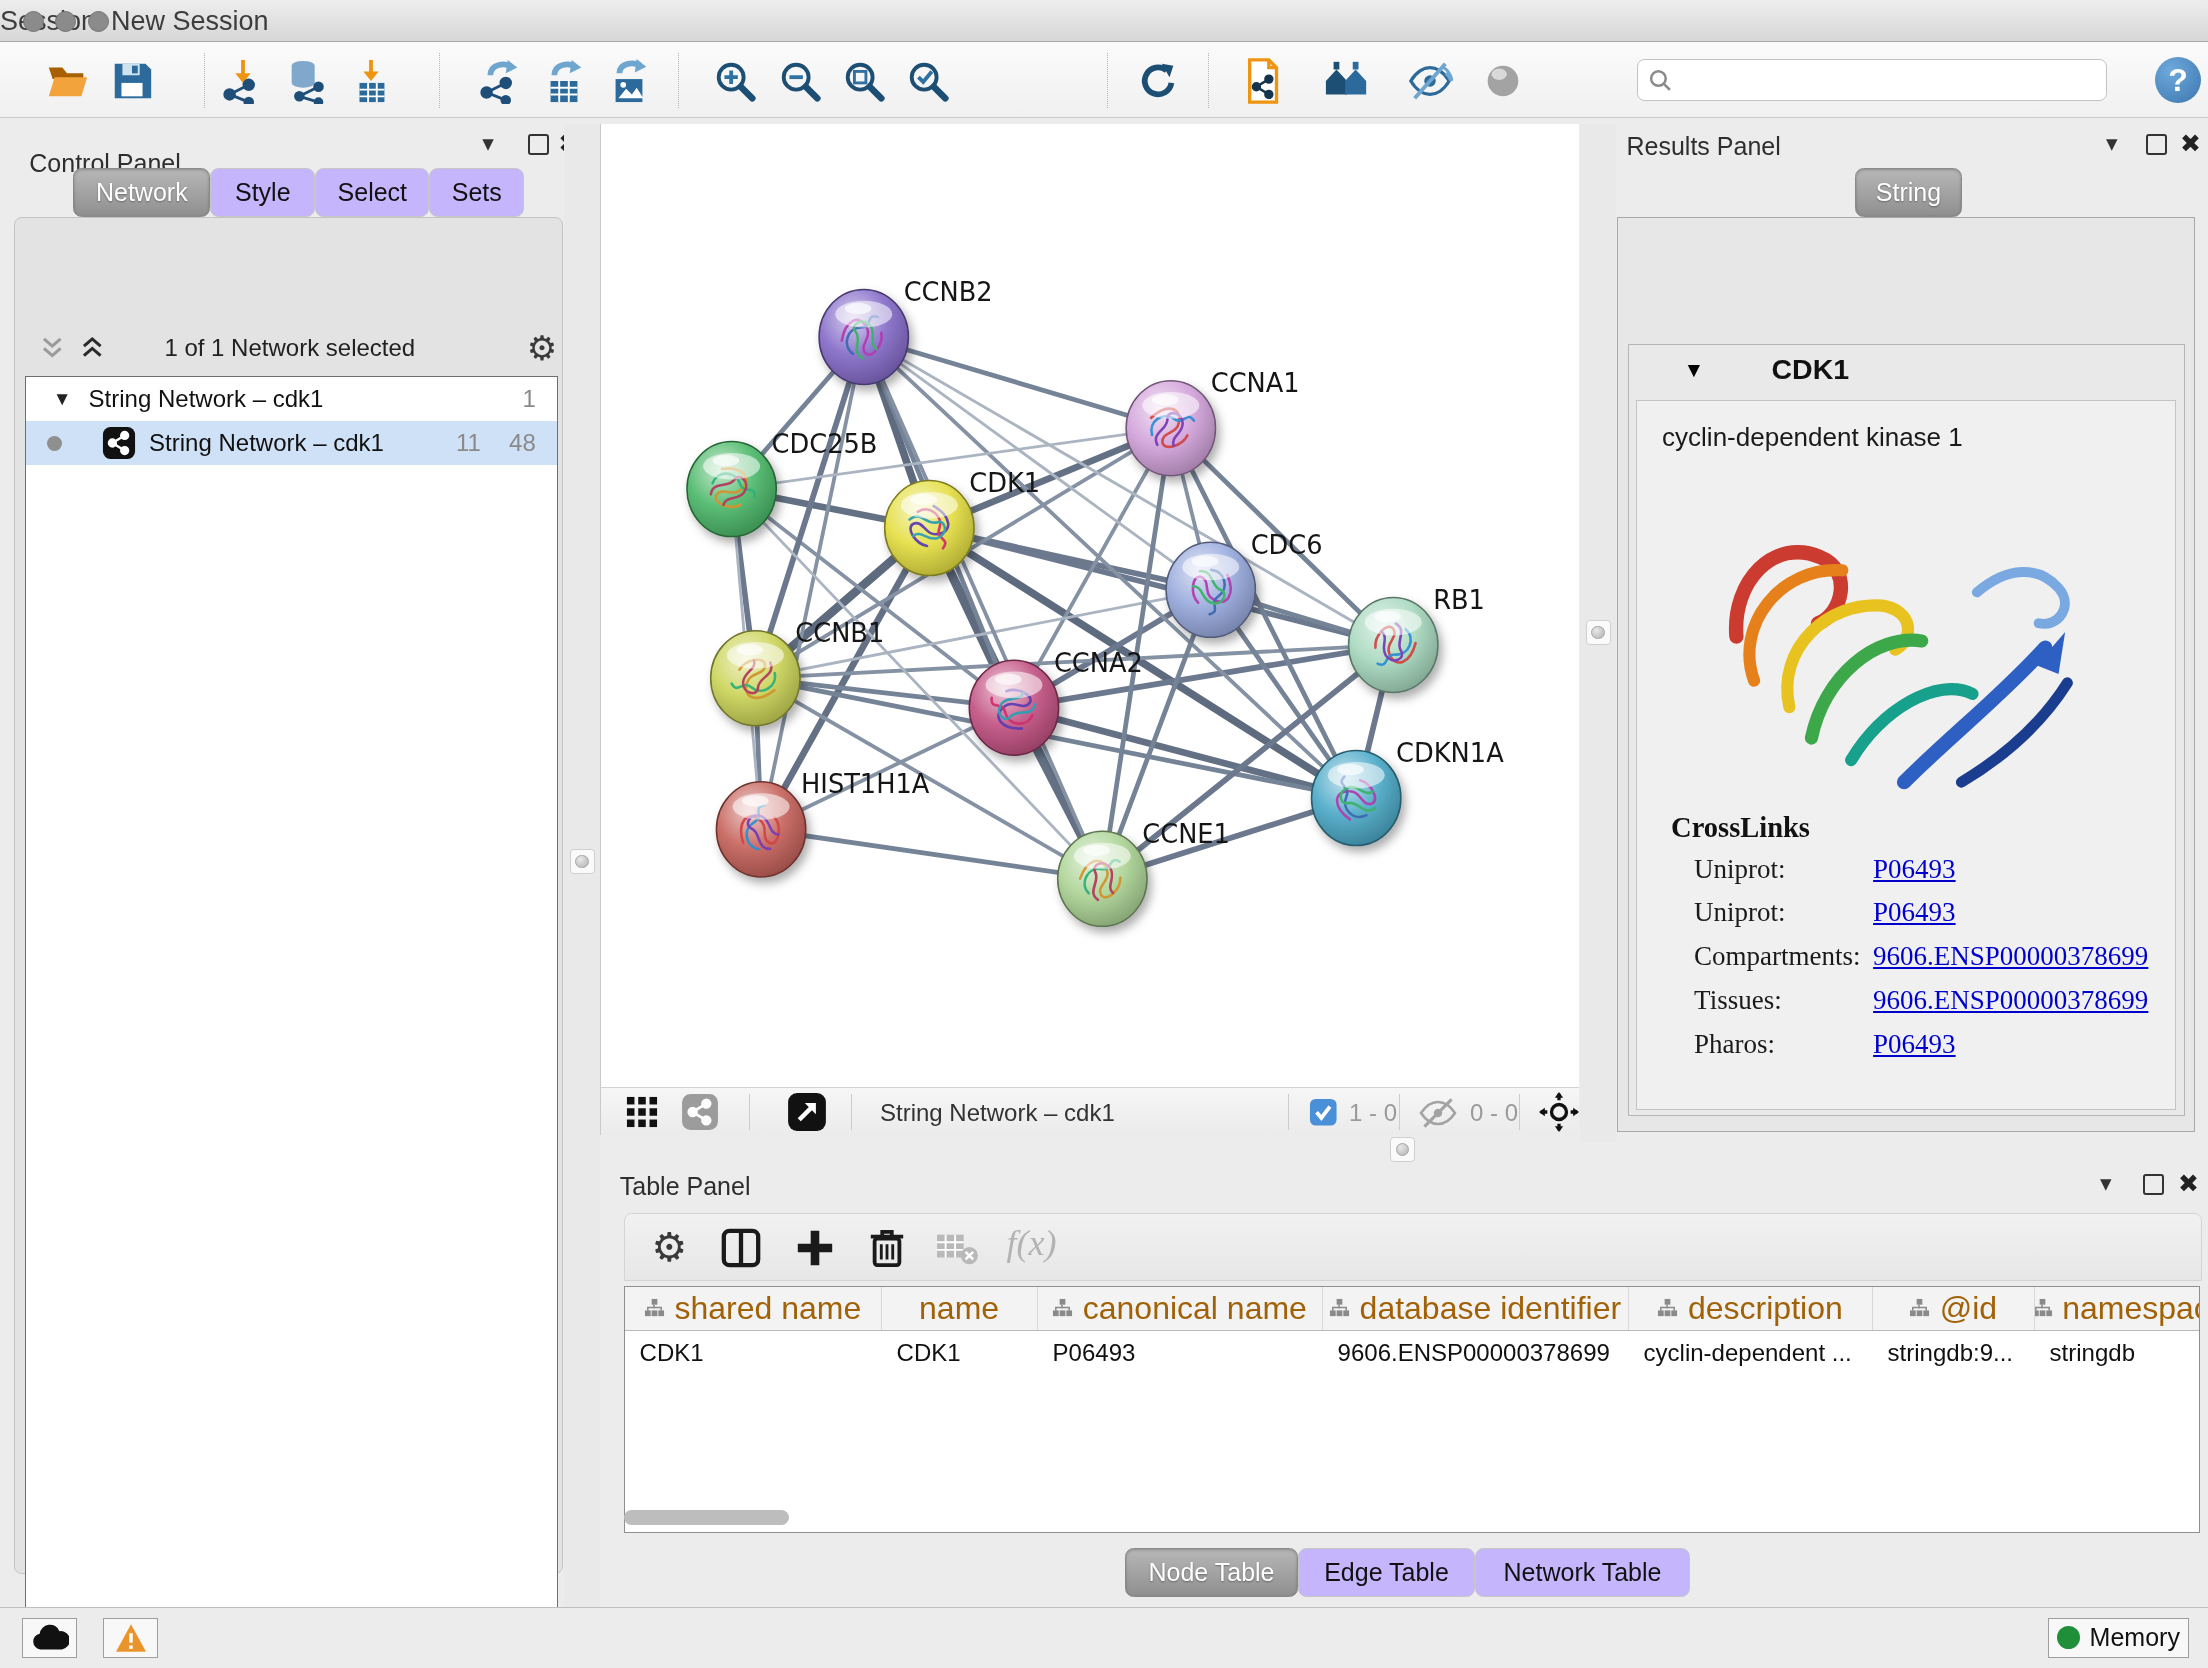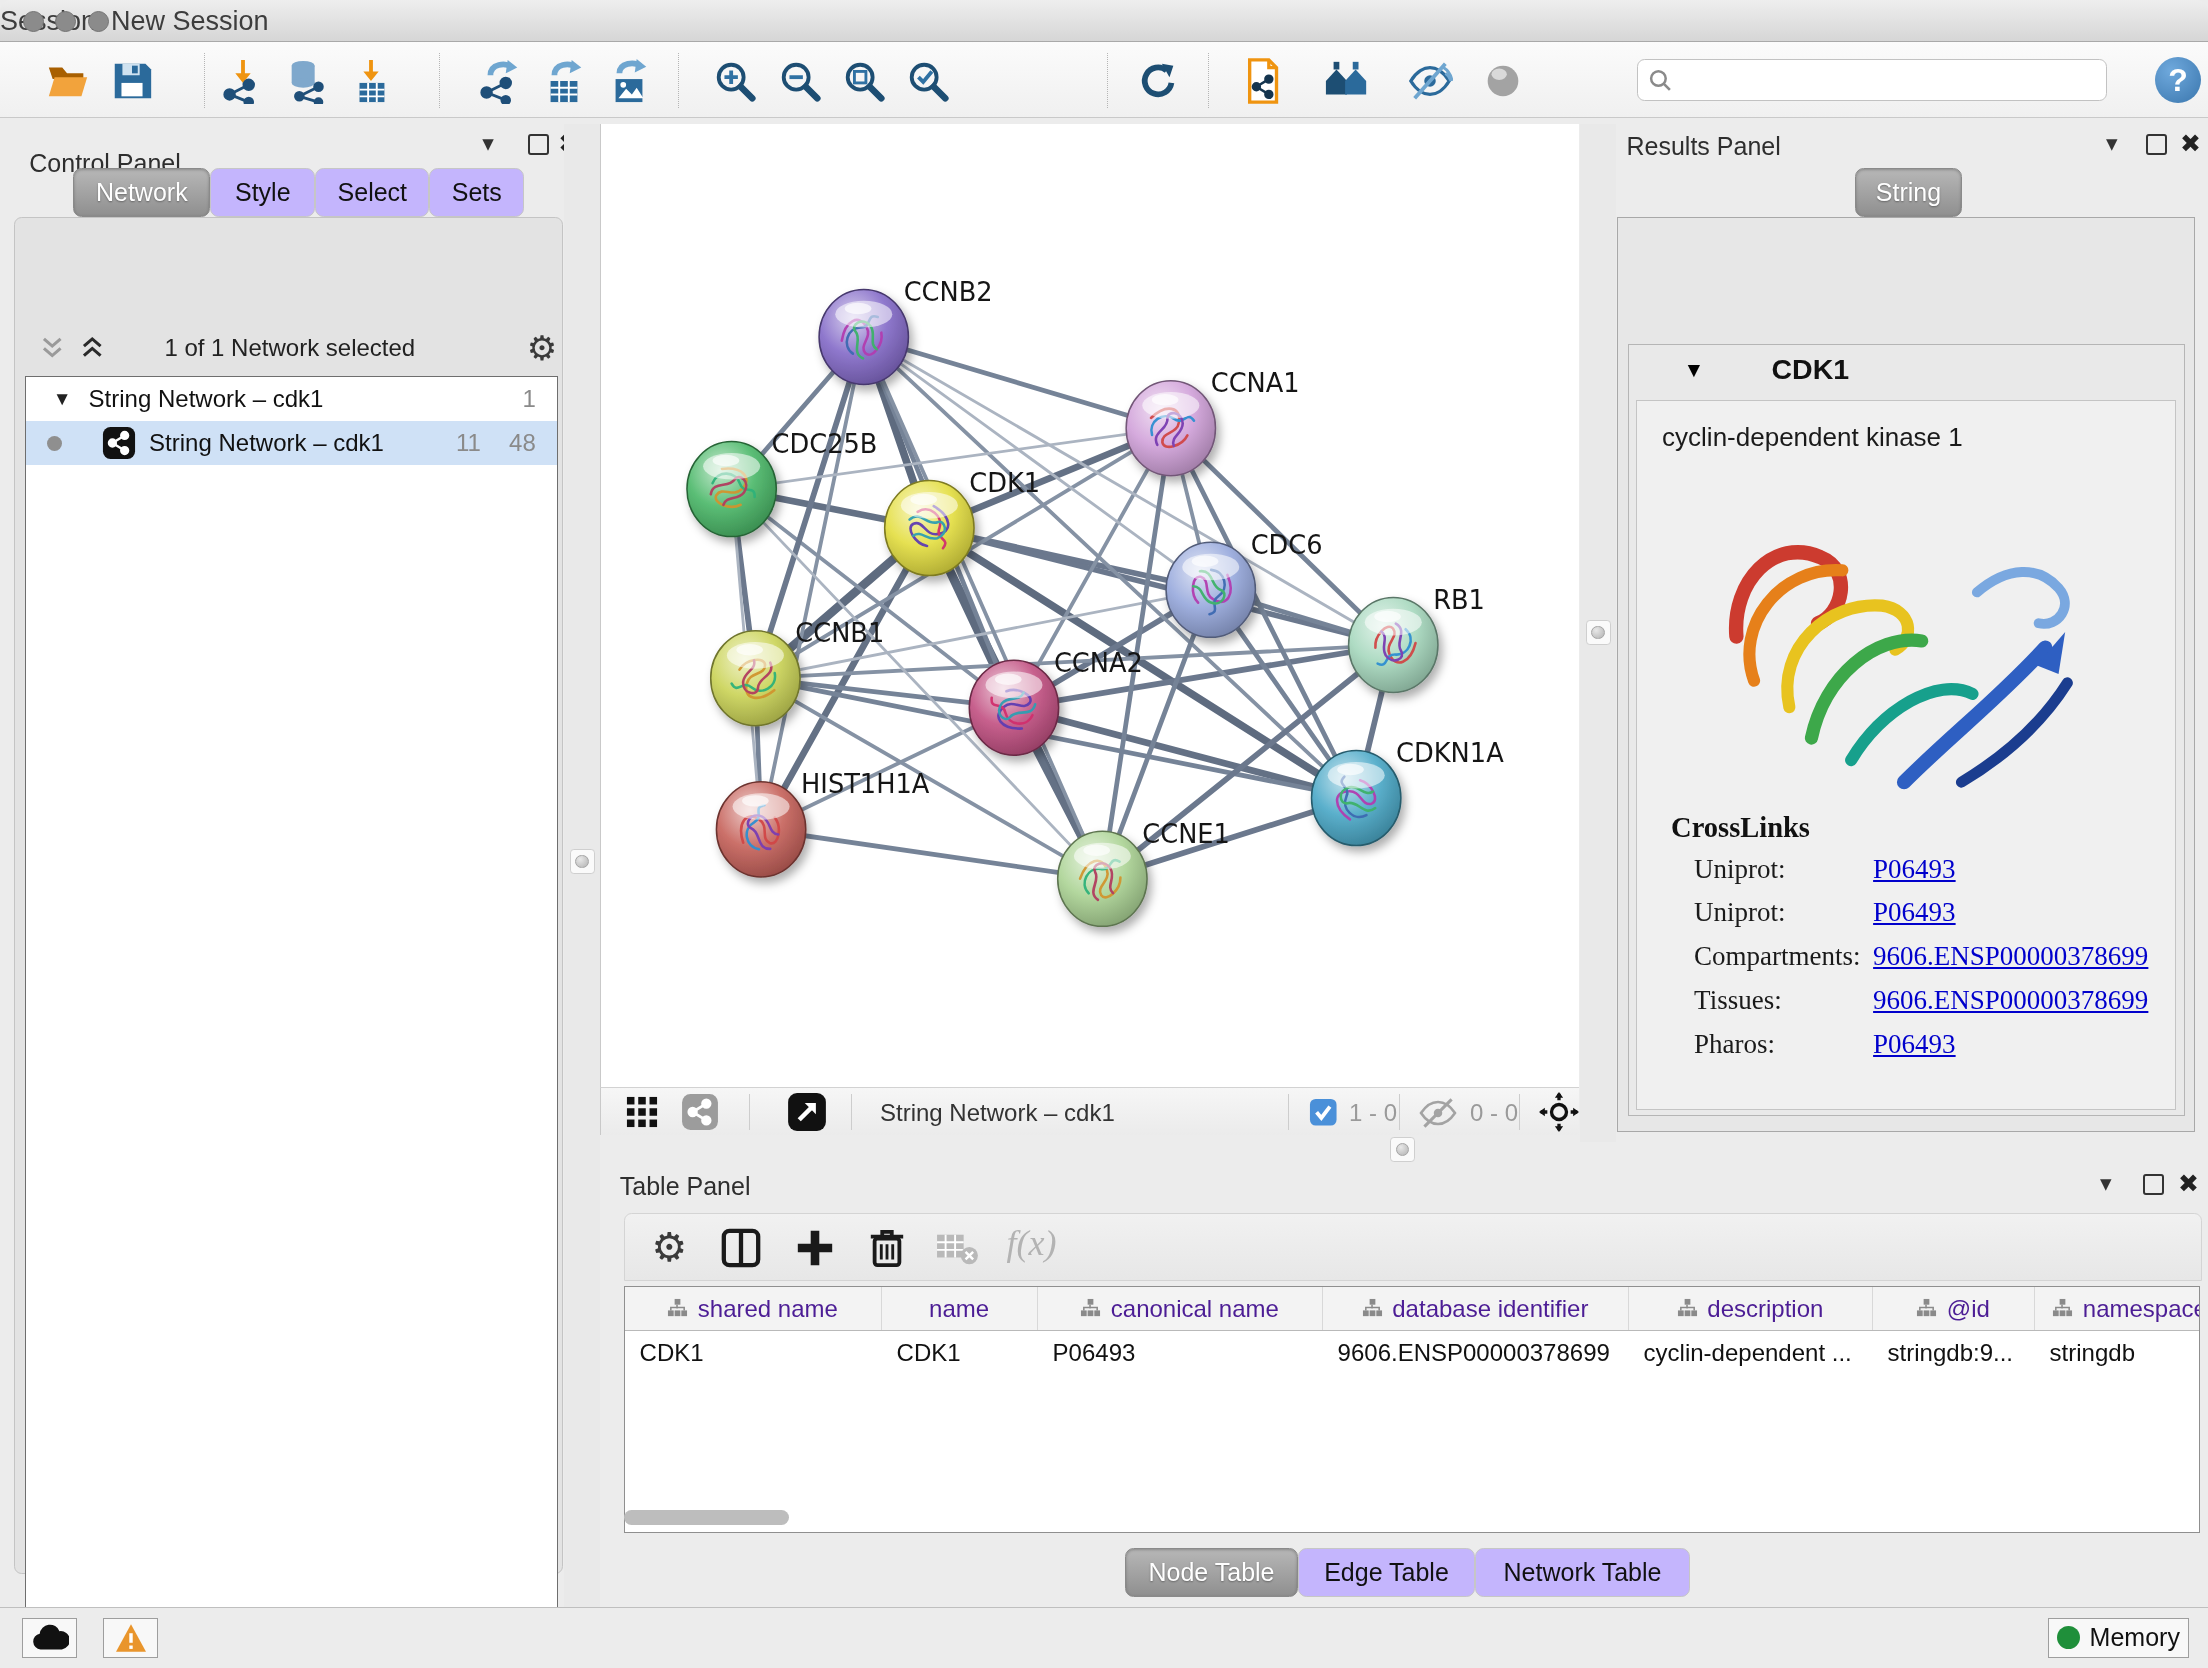--- a/index.html
+++ b/index.html
@@ -74,21 +74,21 @@
   .xl-label { position:absolute; font-family:"Liberation Serif",serif; font-size:27px; color:#1a1a1a; }
   .xl-link  { position:absolute; font-family:"Liberation Serif",serif; font-size:27px; color:#0000cc; text-decoration:underline; }
 
   
   #table-panel { left:616px; top:1164px; width:1586px; height:443px; }
   #tp-toolbar { position:absolute; left:7.6px; top:49px; width:1578px; height:68px;
     background:linear-gradient(#f1f1f1,#e7e7e7); border:1px solid #d4d4d4; border-radius:7.6px 7.6px 0 0; }
   #tp-table { position:absolute; left:7.6px; top:122px; width:1576px; height:247px; background:#fff;
     border:1px solid #8f8f8f; overflow:hidden; }
   .th-row { display:flex; height:44px; background:#f3f3f3; border-bottom:1.9px solid #b9b9b9; }
-  .th-cell { display:flex; align-items:center; justify-content:center; gap:9.5px; font-size:24px; color:#4c1d95;
+  .th-cell { display:flex; align-items:center; justify-content:center; gap:9.5px; font-size:32px; color:#a16207;
     border-right:1px solid #d8d8d8; flex:none; position:relative; white-space:nowrap; overflow:hidden; }
   .td-row { display:flex; height:44px; }
   .td-cell { font-size:24px; color:#111; padding-left:15px; line-height:44px; flex:none; white-space:nowrap; overflow:hidden; }
   #tp-scrollthumb { position:absolute; left:7.6px; top:346px; width:165px; height:15px; background:#bdbdbd; border-radius:7.6px; }
   .tree-col-icon { flex:none; }
 
   
   #statusbar { left:0; top:1607px; width:2208px; height:61px; background:#ececec; border-top:1px solid #bfbfbf; }
   .sb-btn { position:absolute; top:9.5px; height:40px; background:#f8f8f8; border:1.9px solid #9e9e9e; display:flex; align-items:center; justify-content:center; }
   #memory-btn { left:2048px; width:141px; font-size:25px; color:#111; gap:9.5px; }

